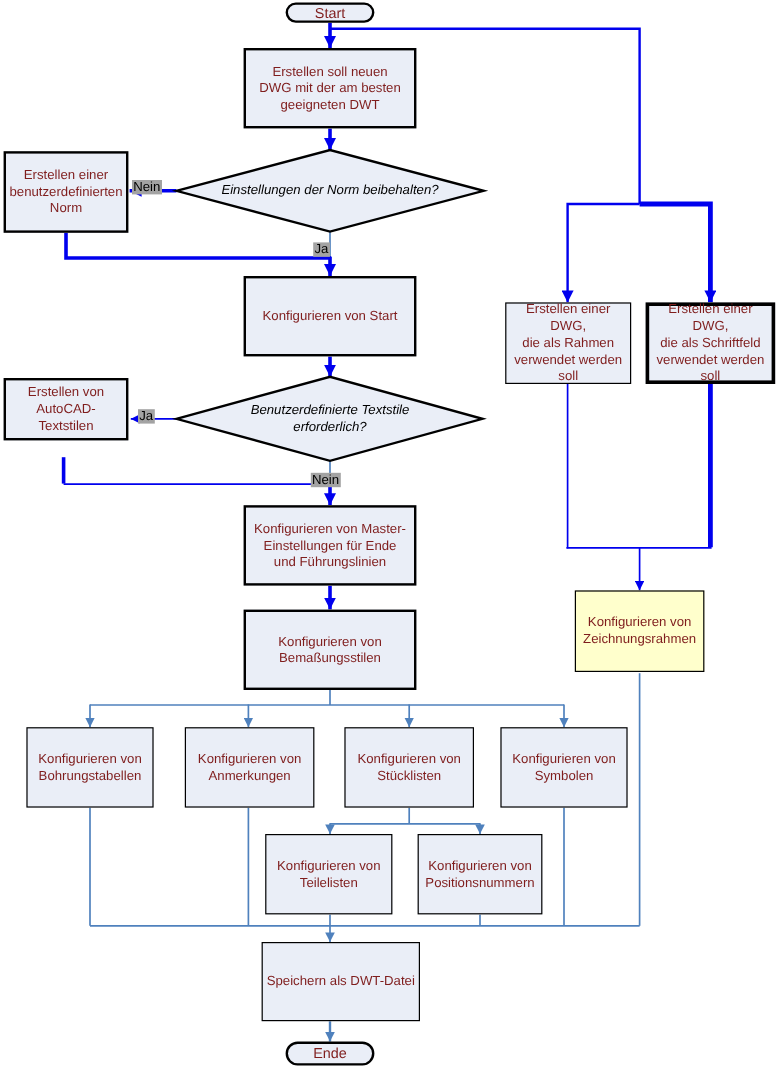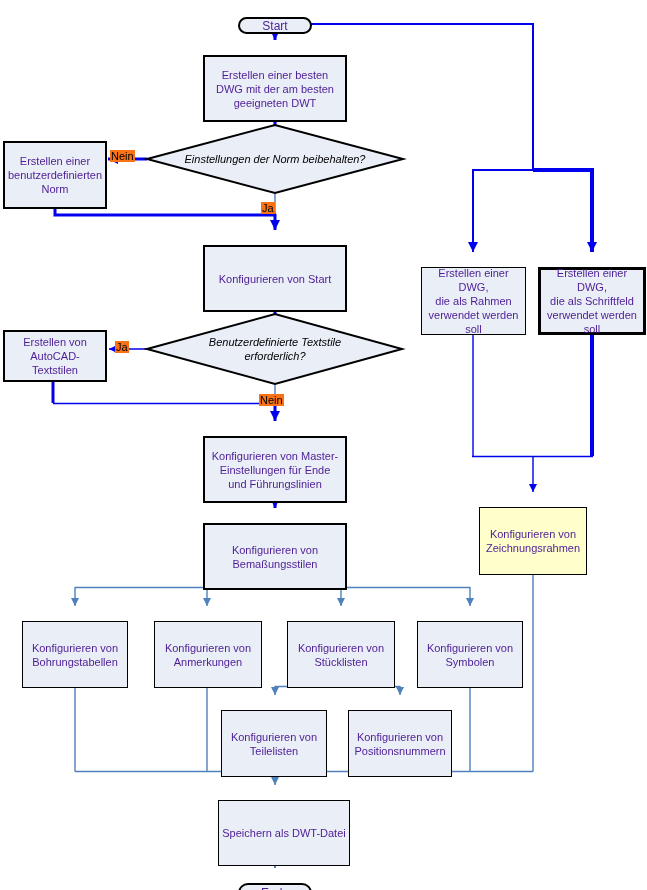--- a/index.html
+++ b/index.html
@@ -11,36 +11,35 @@
   .e3{stroke:var(--c-main-blue,#0000EE);stroke-width:3;fill:none;}
   .e4{stroke:var(--c-main-blue,#0000EE);stroke-width:4;fill:none;}
   .e2{stroke:var(--c-main-blue,#0000EE);stroke-width:2;fill:none;}
   .e1b{stroke:var(--c-main-blue,#0000EE);stroke-width:1.4;fill:none;}
   .es{stroke:var(--c-steel-blue,#4f81bd);stroke-width:1.4;fill:none;}
   .es2{stroke:var(--c-steel-blue,#4f81bd);stroke-width:2;fill:none;}
   .diamond{fill:var(--c-node-fill,#eaeef7);stroke:#000;stroke-width:2;}
   .node{
     position:absolute;z-index:1;box-sizing:border-box;
     display:flex;align-items:center;justify-content:center;
-    text-align:center;font-size:11px;line-height:14px;color:#4c1d95;
+    text-align:center;font-size:11px;line-height:14px;color:#7f1d1d;
     background:var(--c-node-fill,#eaeef7);border:2px solid #000;
     white-space:pre-line;
-    margin-top:15px;
   }
   .thin{border-width:1px;}
   .b3{border-width:3px;}
   .hl{background:var(--c-highlight-fill,#ffffcc);}
   .stadium{border-radius:10px;font-size:12px;}
   .dtext{
     position:absolute;z-index:1;display:flex;align-items:center;justify-content:center;
     text-align:center;font-size:11px;line-height:14px;color:#000;white-space:pre-line;font-style:italic;
   }
   .elabel{
     position:absolute;z-index:2;font-size:11px;color:#000;
-    background:#f97316;padding:0 1px;line-height:12px;
+    background:#a3a3a3;padding:0 1px;line-height:12px;
   }
 </style>
 </head>
 <body>
 
 <div id="canvas">
 
   <svg id="edges" width="647" height="890" viewBox="0 0 647 890">
     <defs>
       <marker id="mB" markerUnits="userSpaceOnUse" markerWidth="10" markerHeight="10" refX="10" refY="5" orient="auto">
@@ -97,21 +96,21 @@
     <path class="es" d="M275,762 V785" marker-end="url(#mS)"></path>
     <path class="es2" d="M275,851 V868" marker-end="url(#mS)"></path>
 
     <polygon class="diamond" points="147,159 275,125 403,159 275,193"></polygon>
     <polygon class="diamond" points="147,349 275,314 402,349 275,384"></polygon>
   </svg>
 
   <div class="node stadium" style="left:238px;top:2px;width:74px;height:17px;">Start</div>
   <div class="node stadium" style="left:238px;top:868px;width:74px;height:20px;">Ende</div>
 
-  <div class="node" style="left:203px;top:40px;width:144px;height:67px;">Erstellen einer besten
+  <div class="node" style="left:203px;top:40px;width:144px;height:67px;">Erstellen soll neuen
 DWG mit der am besten
 geeigneten DWT</div>
   <div class="dtext" style="left:157px;top:135px;width:236px;height:48px;">Einstellungen der Norm beibehalten?</div>
   <div class="node" style="left:203px;top:230px;width:144px;height:67px;">Konfigurieren von Start</div>
   <div class="dtext" style="left:157px;top:324px;width:236px;height:50px;">Benutzerdefinierte Textstile
 erforderlich?</div>
   <div class="node" style="left:203px;top:421px;width:144px;height:67px;">Konfigurieren von Master-
 Einstellungen für Ende
 und Führungslinien</div>
   <div class="node" style="left:203px;top:508px;width:144px;height:67px;">Konfigurieren von

